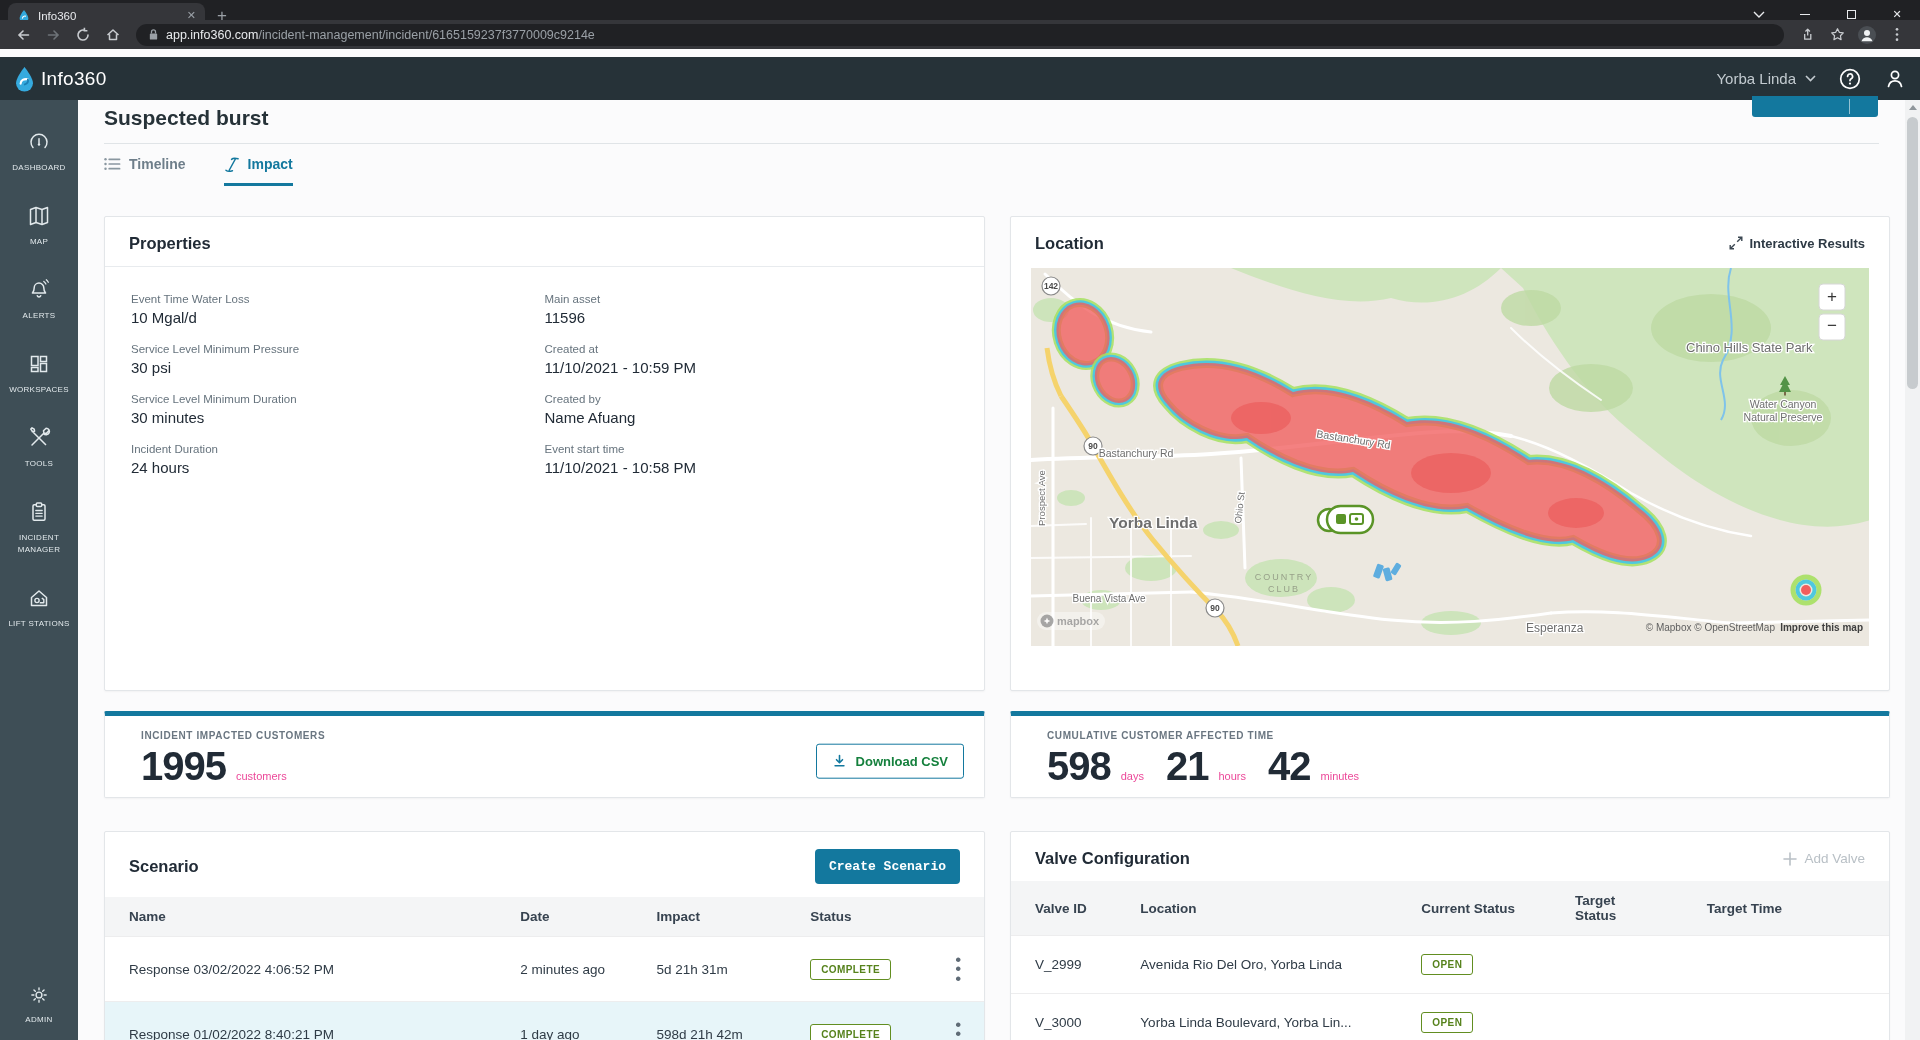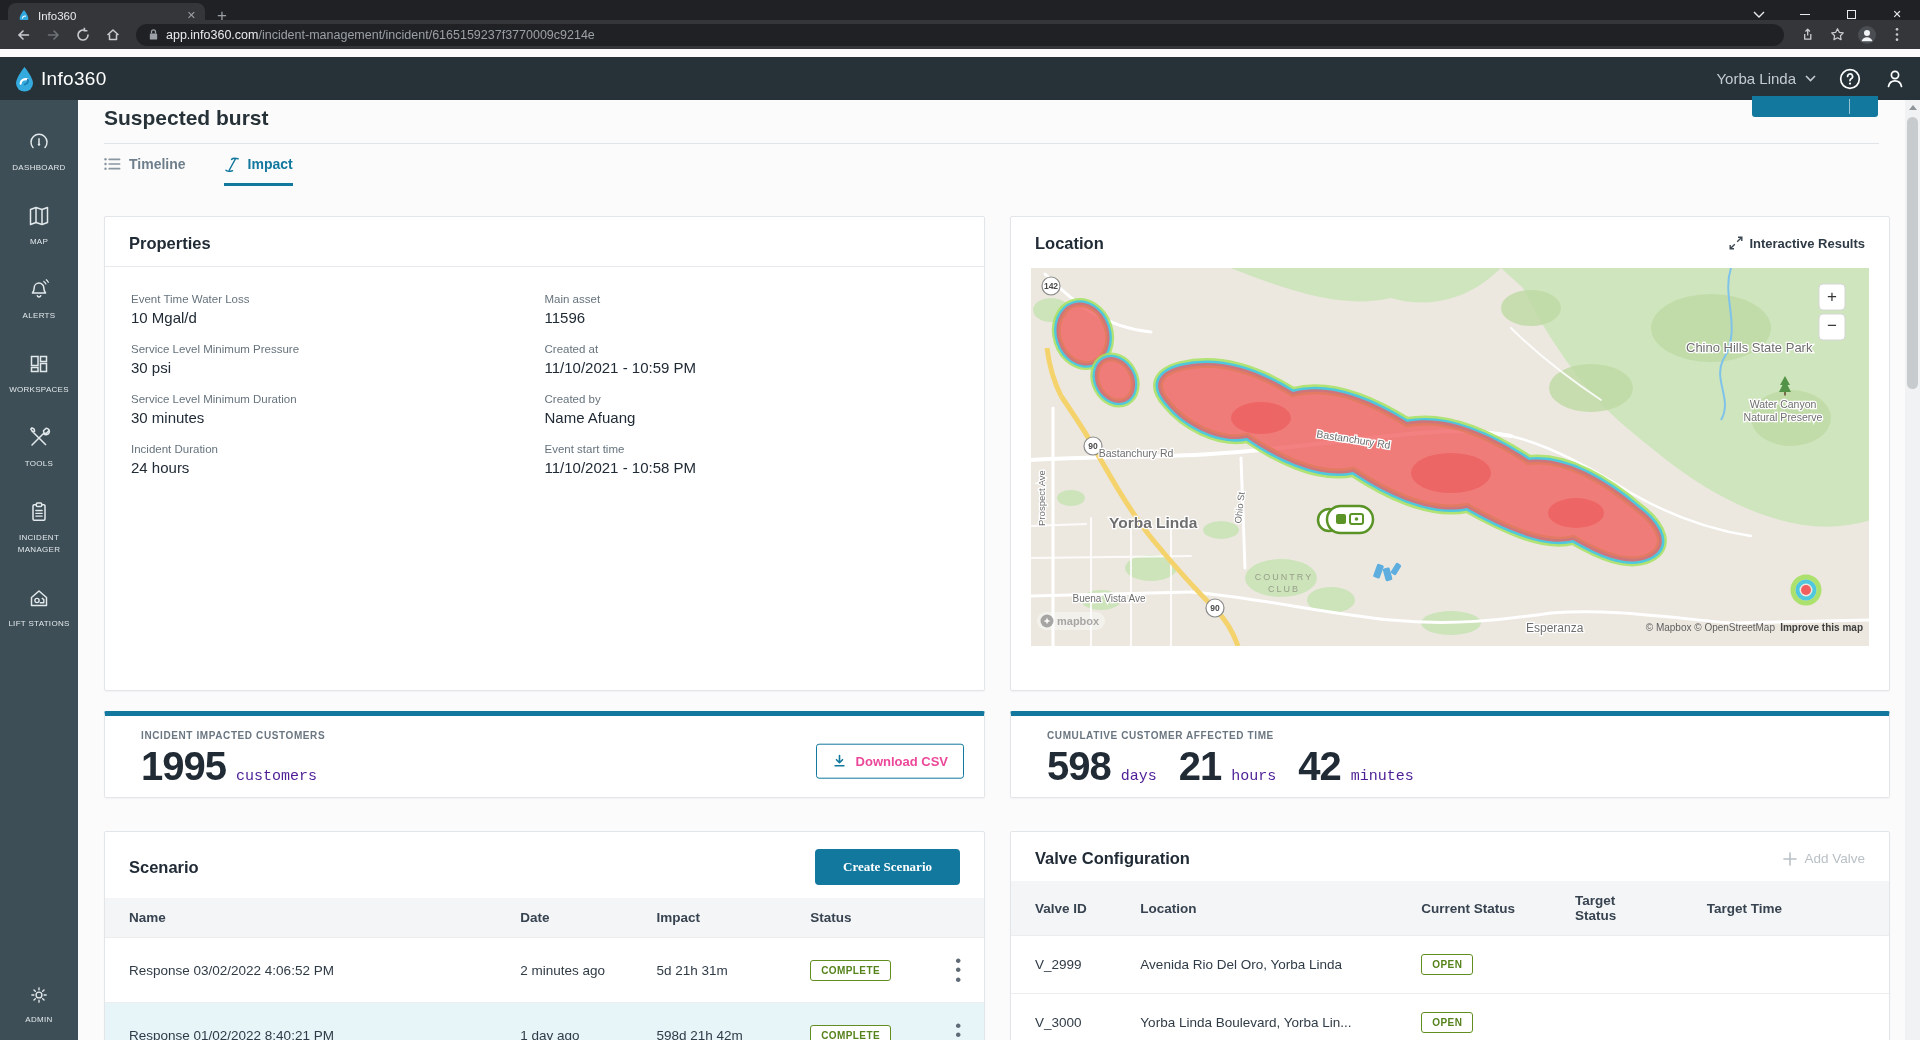--- a/index.html
+++ b/index.html
@@ -66,26 +66,26 @@
   
   .ir-link { display:flex; align-items:flex-start; gap:6px; font-size:13px; color:#2e3a45; cursor:default;font-weight:bold; }
   .mapwrap { position:relative; margin:2px 20px 20px; height:378px; background:#ece8e0; overflow:hidden; }
   .mapwrap svg.map { position:absolute; inset:0; }
 
   
   .stat { height:87px; border-top:5px solid #13789e; position:relative; padding:14px 36px; margin-bottom:33px; }
   .stat-label { font-size:10px; font-weight:700; letter-spacing:.6px; color:#6a7681; }
   .stat-line { display:flex; align-items:baseline; margin-top:3px; }
   .stat-num { font-size:40px; font-weight:700; color:#212b36; letter-spacing:-1px; }
-  .stat-unit { font-size:15px; color:#4c1d95; margin:0 22px 0 10px;font-family:Liberation Mono, monospace; }
-  .dl-btn { position:absolute; right:20px; top:50%; transform:translateY(-38%); display:flex; align-items:center; gap:9px; border:1px solid #13789e; color:#ec4899; background:#fff; font-size:13px; font-weight:600; padding:9px 15px; border-radius:3px; cursor:default; font-family:inherit; }
+  .stat-unit { font-size:11px; color:#ec4899; margin:0 22px 0 10px; }
+  .dl-btn { position:absolute; right:20px; top:50%; transform:translateY(-38%); display:flex; align-items:center; gap:9px; border:1px solid #13789e; color:#15803d; background:#fff; font-size:13px; font-weight:600; padding:9px 15px; border-radius:3px; cursor:default; font-family:inherit; }
 
   
   .card-bottom { height:310px; overflow:hidden; }
-  .btn-primary { background:#13789e; color:#fff; border:none; border-radius:4px; font-size:13px; font-weight:600; padding:10px 28px; font-family:Liberation Serif, serif; cursor:default; }
+  .btn-primary { background:#13789e; color:#fff; border:none; border-radius:4px; font-size:13px; font-weight:600; padding:10px 14px; font-family:Liberation Mono, monospace; cursor:default; }
   .add-valve { display:flex; align-items:center; gap:7px; color:#b9c0c6; font-size:13.5px; cursor:default; }
   table { width:100%; border-collapse:collapse; font-size:13.5px; color:#2f3b46; table-layout:fixed; }
   thead tr { background:#f4f5f6; }
   th { text-align:left; font-weight:600; color:#374350; padding:12px 24px; font-size:13.5px; }
   td { padding:18px 24px; border-top:1px solid #ededee; }
   tr.row-alt { background:#e7f5f9; }
   .badge { display:inline-block; border:1px solid #628e21; color:#56821c; background:#fff; font-size:10px; font-weight:700; letter-spacing:.4px; padding:4px 10px; border-radius:3px; }
   .kebab { color:#5f6b76; font-size:17px; text-align:center; line-height:.55; cursor:default; }
   .kebab span { display:block; }
 

